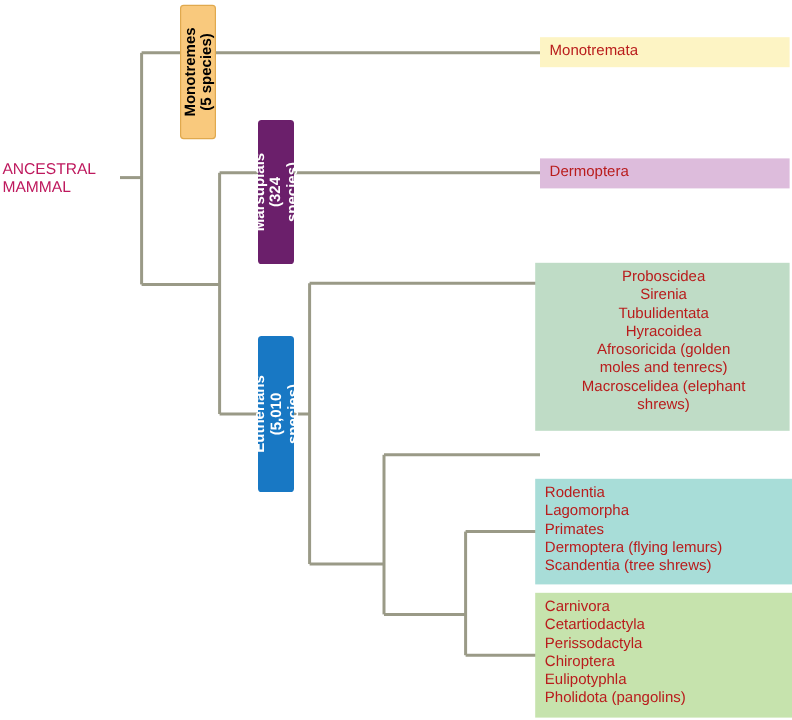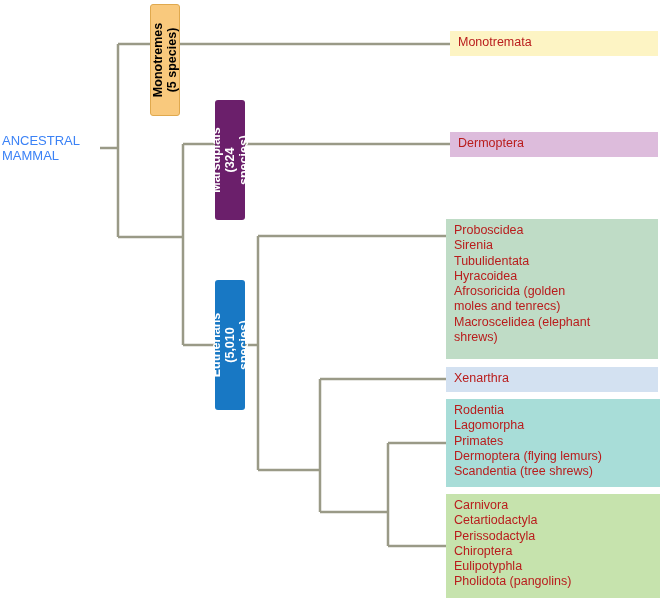--- a/index.html
+++ b/index.html
@@ -24,21 +24,21 @@
     position: absolute;
     left: 0; top: 0;
     width: 660px;
     height: 600px;
   }
   .root-label {
     position: absolute;
     left: 2px;
     top: 133px;
     font-size: 13px;
-    color: #3b82f6;
+    color: #be185d;
     line-height: 15px;
     white-space: pre-line;
   }
   
   .vlabel {
     position: absolute;
     border-radius: 3px;
     box-sizing: border-box;
     display: flex;
     align-items: center;
@@ -101,20 +101,21 @@
     width: 208px;
     height: 25px;
     background: #ddbcdc;
   }
   #taxon-afrotheria {
     left: 446px;
     top: 219px;
     width: 212px;
     height: 140px;
     background: #bfdcc6;
+    text-align: center;
   }
   #taxon-xenarthra {
     left: 446px;
     top: 367px;
     width: 212px;
     height: 25px;
     background: #d3e1f1;
   }
   #taxon-euarchontoglires {
     left: 446px;
@@ -183,21 +184,20 @@
   <div class="taxon" id="taxon-monotremata">Monotremata</div>
   <div class="taxon" id="taxon-marsupialia">Dermoptera</div>
   <div class="taxon" id="taxon-afrotheria">Proboscidea
 Sirenia
 Tubulidentata
 Hyracoidea
 Afrosoricida (golden
 moles and tenrecs)
 Macroscelidea (elephant
 shrews)</div>
-  <div class="taxon" id="taxon-xenarthra">Xenarthra</div>
   <div class="taxon" id="taxon-euarchontoglires">Rodentia
 Lagomorpha
 Primates
 Dermoptera (flying lemurs)
 Scandentia (tree shrews)</div>
   <div class="taxon" id="taxon-laurasiatheria">Carnivora
 Cetartiodactyla
 Perissodactyla
 Chiroptera
 Eulipotyphla

